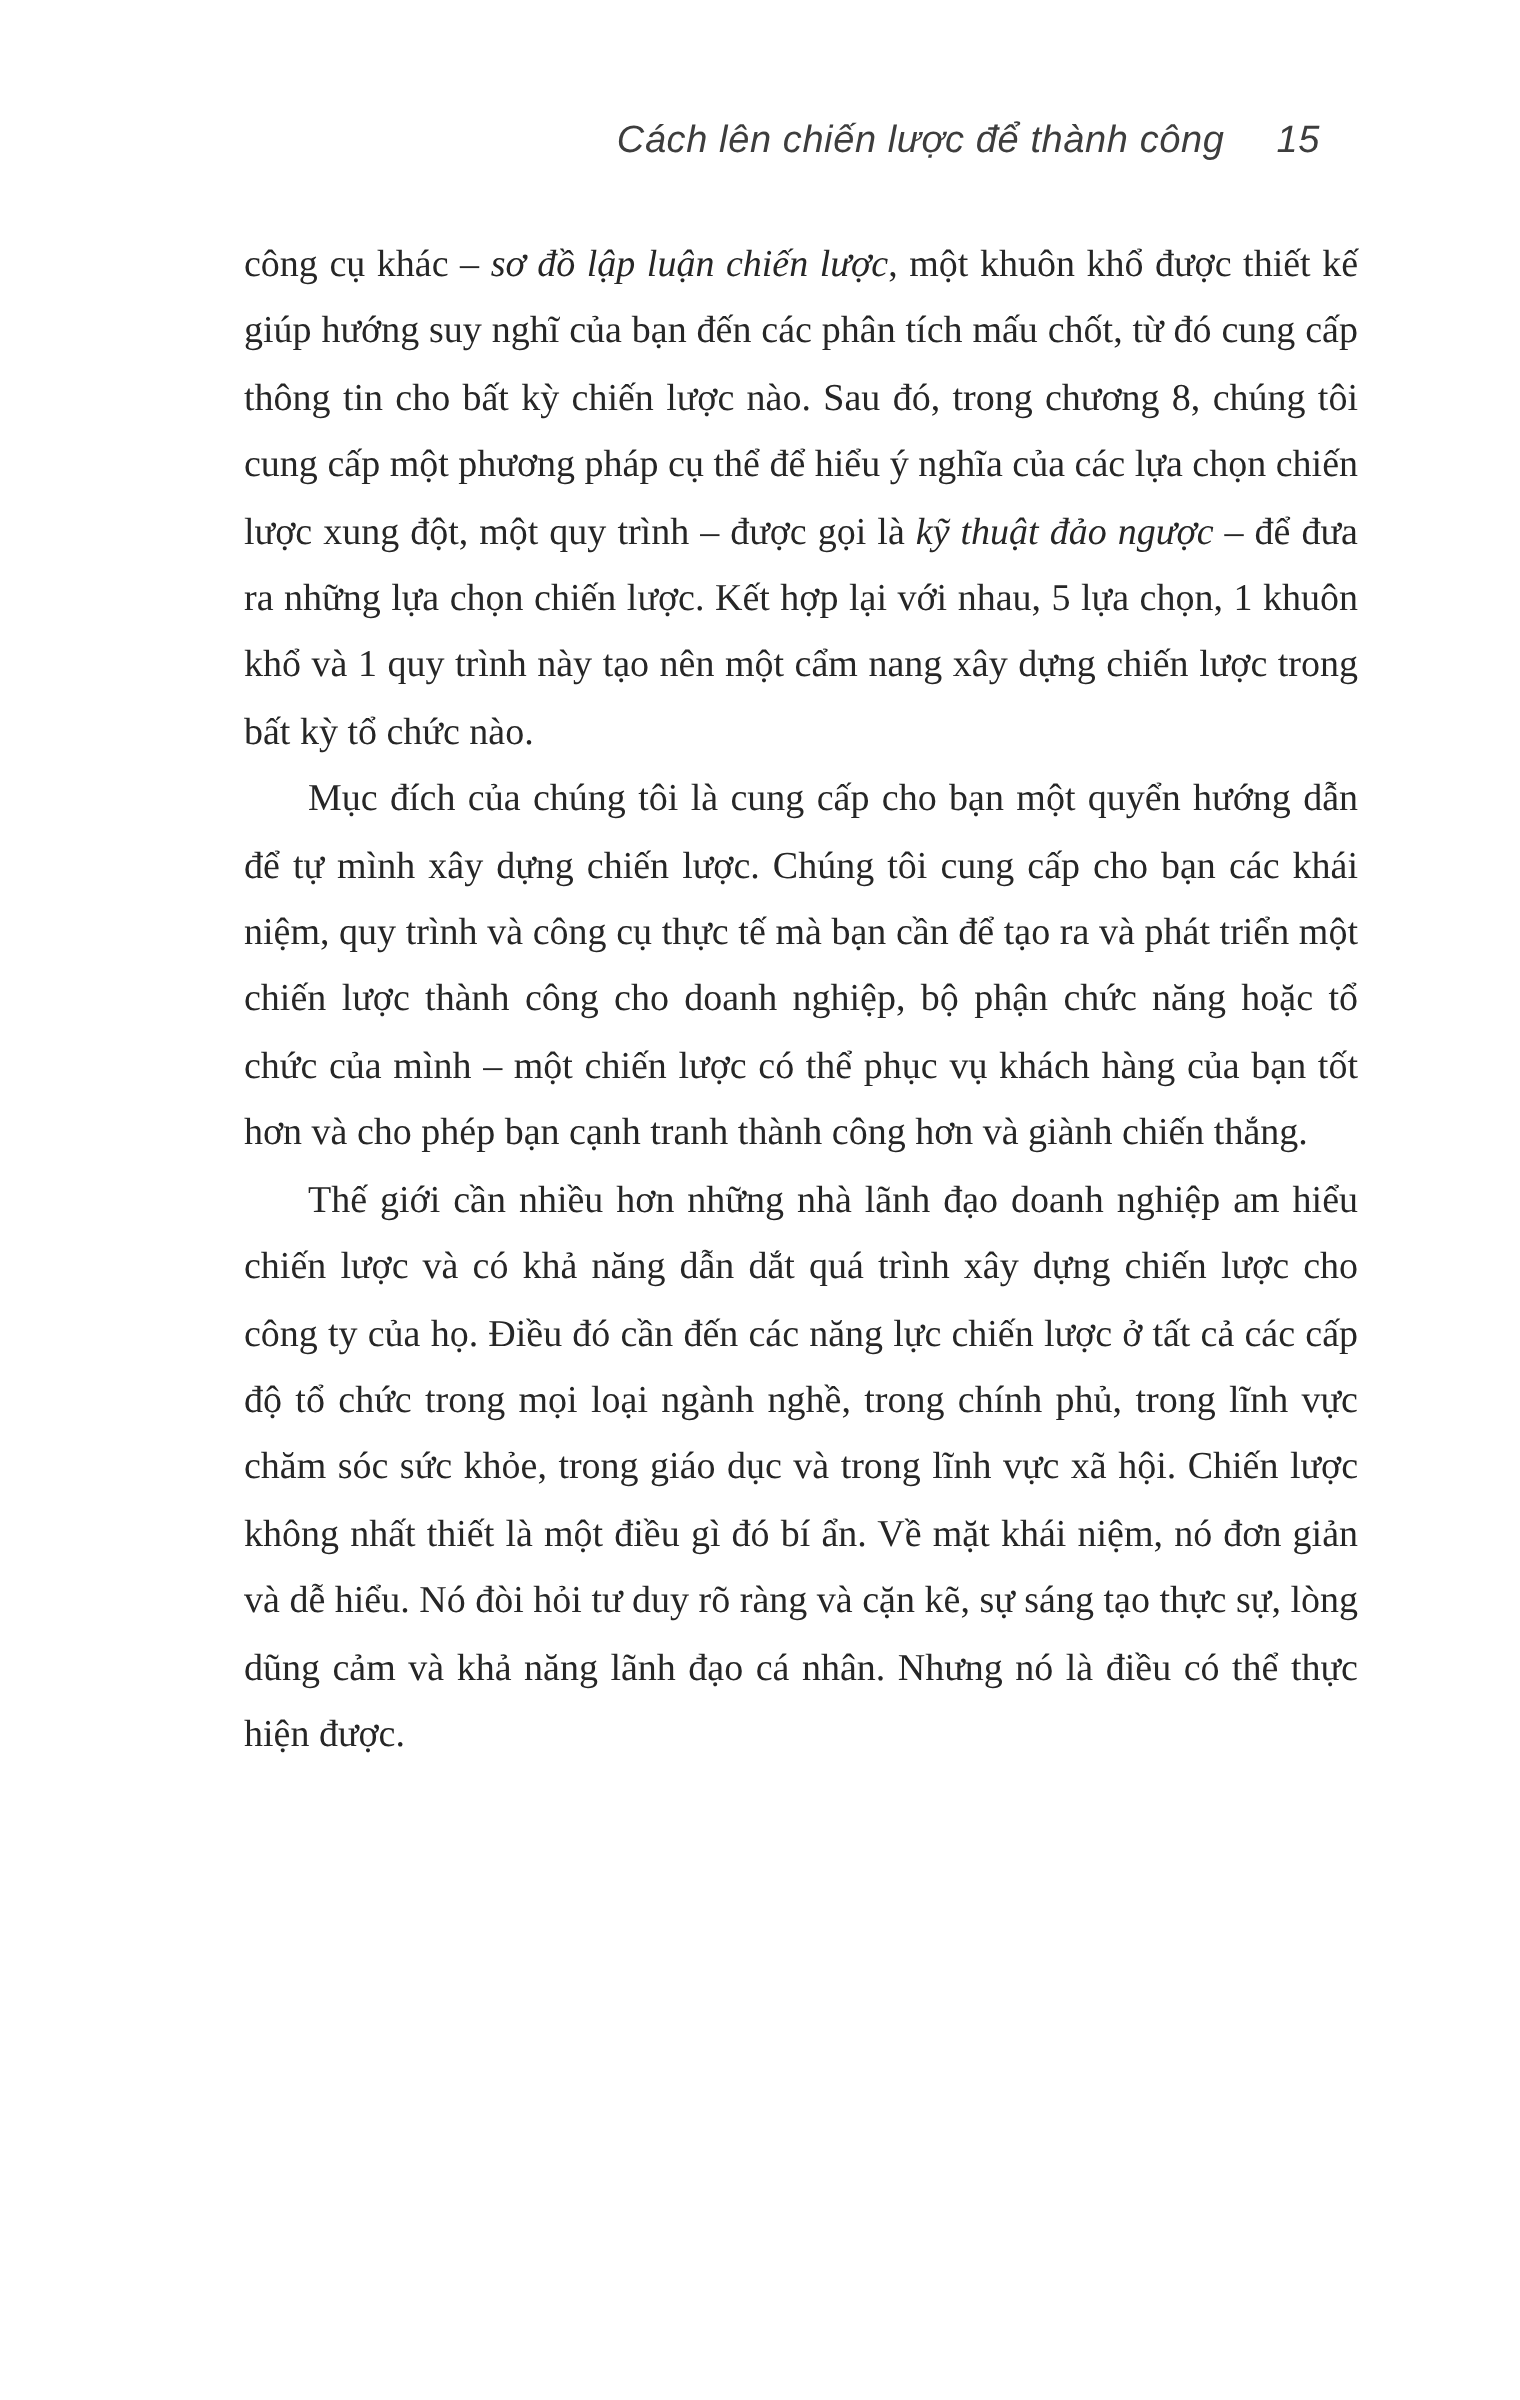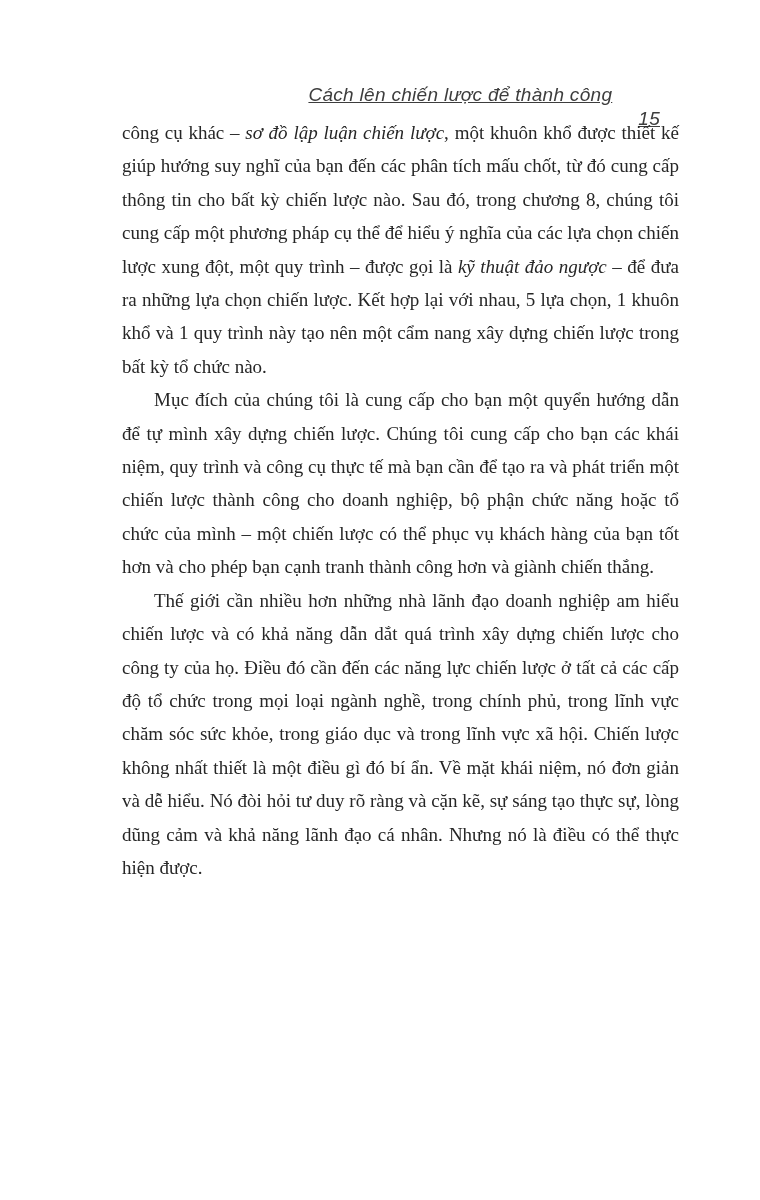--- a/index.html
+++ b/index.html
@@ -15,33 +15,31 @@
     overflow: hidden;
     font-family: "Liberation Serif", serif;
   }
   .running-header {
     position: absolute;
     top: 60px;
     left: 105px;
     right: 100px;
     display: flex;
     justify-content: flex-end;
-    align-items: center;
+    align-items: flex-start;
     font-family: "Liberation Sans", sans-serif;
     font-style: italic;
     font-size: 19px;
     letter-spacing: 0.3px;
     color: #3d3d3d;
     white-space: nowrap;
-    text-decoration: underline;
   }
   .running-header .page-number {
     margin-left: 26px;
     font-style: italic;
-    margin-top: 48px;
   }
   .content {
     position: absolute;
     top: 116px;
     left: 122px;
     width: 557px;
     color: #262626;
     font-size: 19px;
     line-height: 33.4px;
     text-align: justify;

